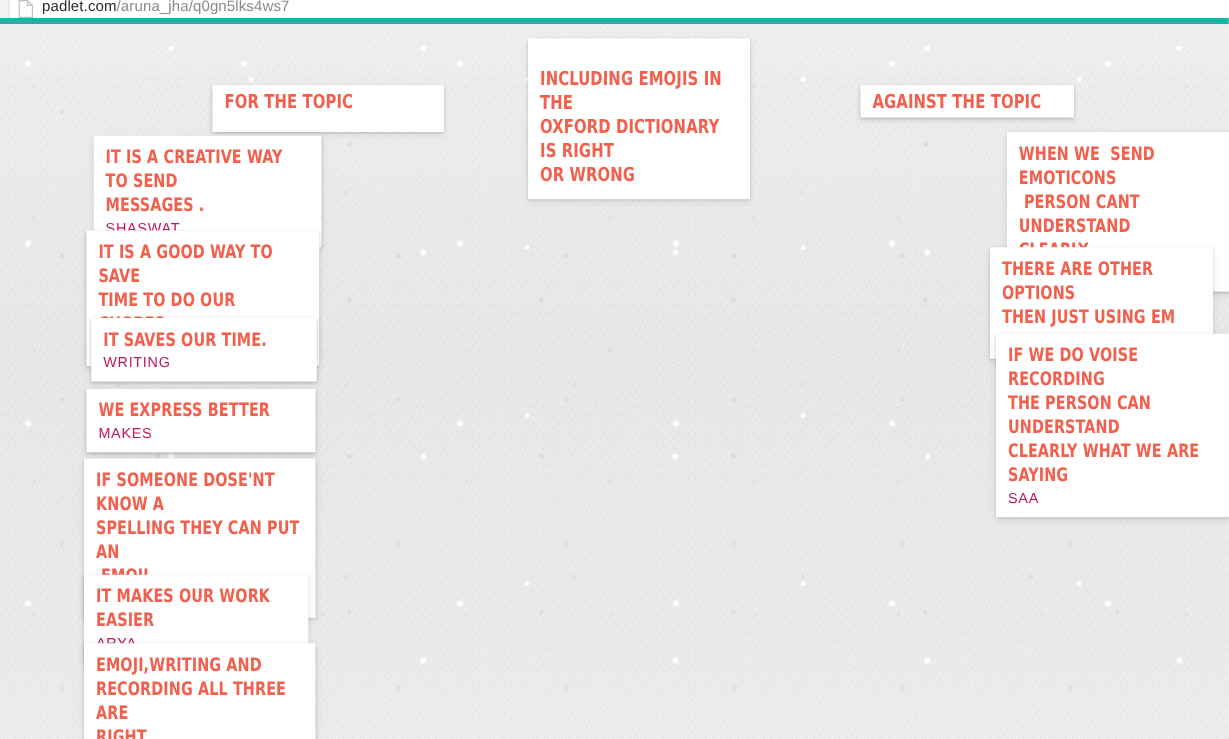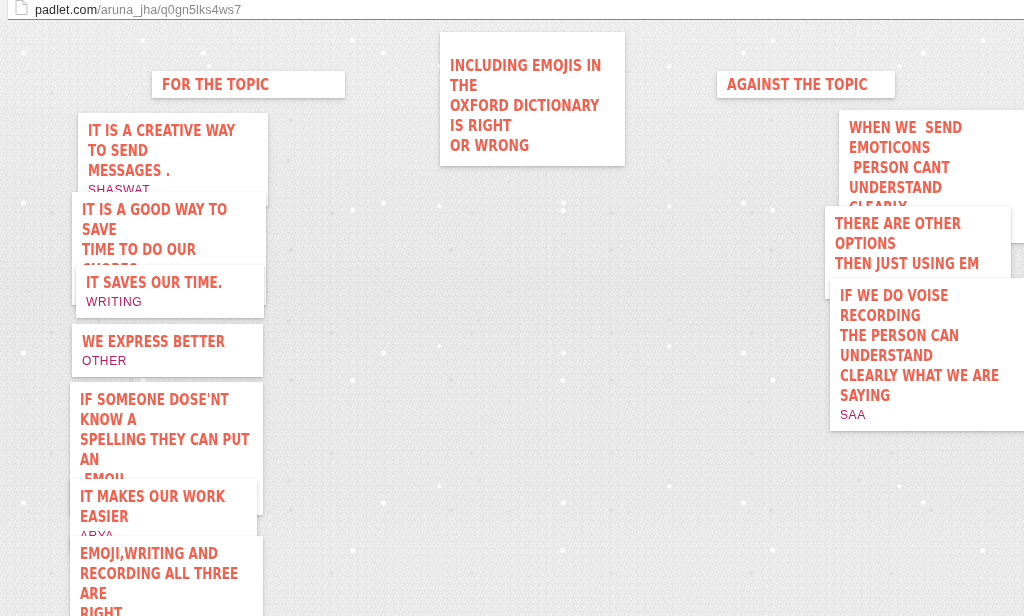--- a/index.html
+++ b/index.html
@@ -14,24 +14,24 @@
     background: #ffffff;
   }
 
   
   #browser-chrome {
     position: absolute;
     left: 0; top: 0;
     width: 1024px;
     height: 20px;
     background: #ffffff;
-    border-bottom: 1px solid #14b8a6;
+    border-bottom: 5px solid #14b8a6;
     box-sizing: border-box;
     display: flex;
-    align-items: flex-start;
+    align-items: flex-end;
   }
   #chrome-left-strip {
     width: 8px;
     height: 20px;
     background: #f2f2f2;
     border-right: 1px solid #e2e2e2;
     box-sizing: border-box;
   }
   #page-icon {
     width: 13px;
@@ -120,21 +120,21 @@
 </div>
 
 <div id="board">
 
   <div class="card title-card" style="left:440px; top:12px; width:185px; padding-top:24px; padding-bottom:10px;">
     <div class="body">INCLUDING EMOJIS IN THE
 OXFORD DICTIONARY IS RIGHT
 OR WRONG</div>
   </div>
 
-  <div class="card header-card" style="left:152px; top:51px; width:193px; height:27px; padding-top:4px;">
+  <div class="card header-card" style="left:177px; top:51px; width:193px; height:39px; padding-top:4px;">
     <div class="body">FOR THE TOPIC</div>
   </div>
 
   <div class="card" style="left:78px; top:93px; width:190px;">
     <div class="body">IT IS A CREATIVE WAY TO SEND
 MESSAGES .</div>
     <div class="author">SHASWAT</div>
   </div>
 
   <div class="card" style="left:72px; top:172px; width:194px;">
@@ -143,21 +143,21 @@
     <div class="author">ROWAN</div>
   </div>
 
   <div class="card" style="left:76px; top:245px; width:188px;">
     <div class="body">IT SAVES OUR TIME.</div>
     <div class="author">WRITING</div>
   </div>
 
   <div class="card" style="left:72px; top:304px; width:191px;">
     <div class="body">WE EXPRESS BETTER</div>
-    <div class="author">OTHER</div>
+    <div class="author">MAKES</div>
   </div>
 
   <div class="card" style="left:70px; top:362px; width:193px;">
     <div class="body">IF SOMEONE DOSE'NT KNOW A
 SPELLING THEY CAN PUT AN
  EMOJI</div>
     <div class="author">KANGANA</div>
   </div>
 
   <div class="card" style="left:70px; top:459px; width:187px;">

